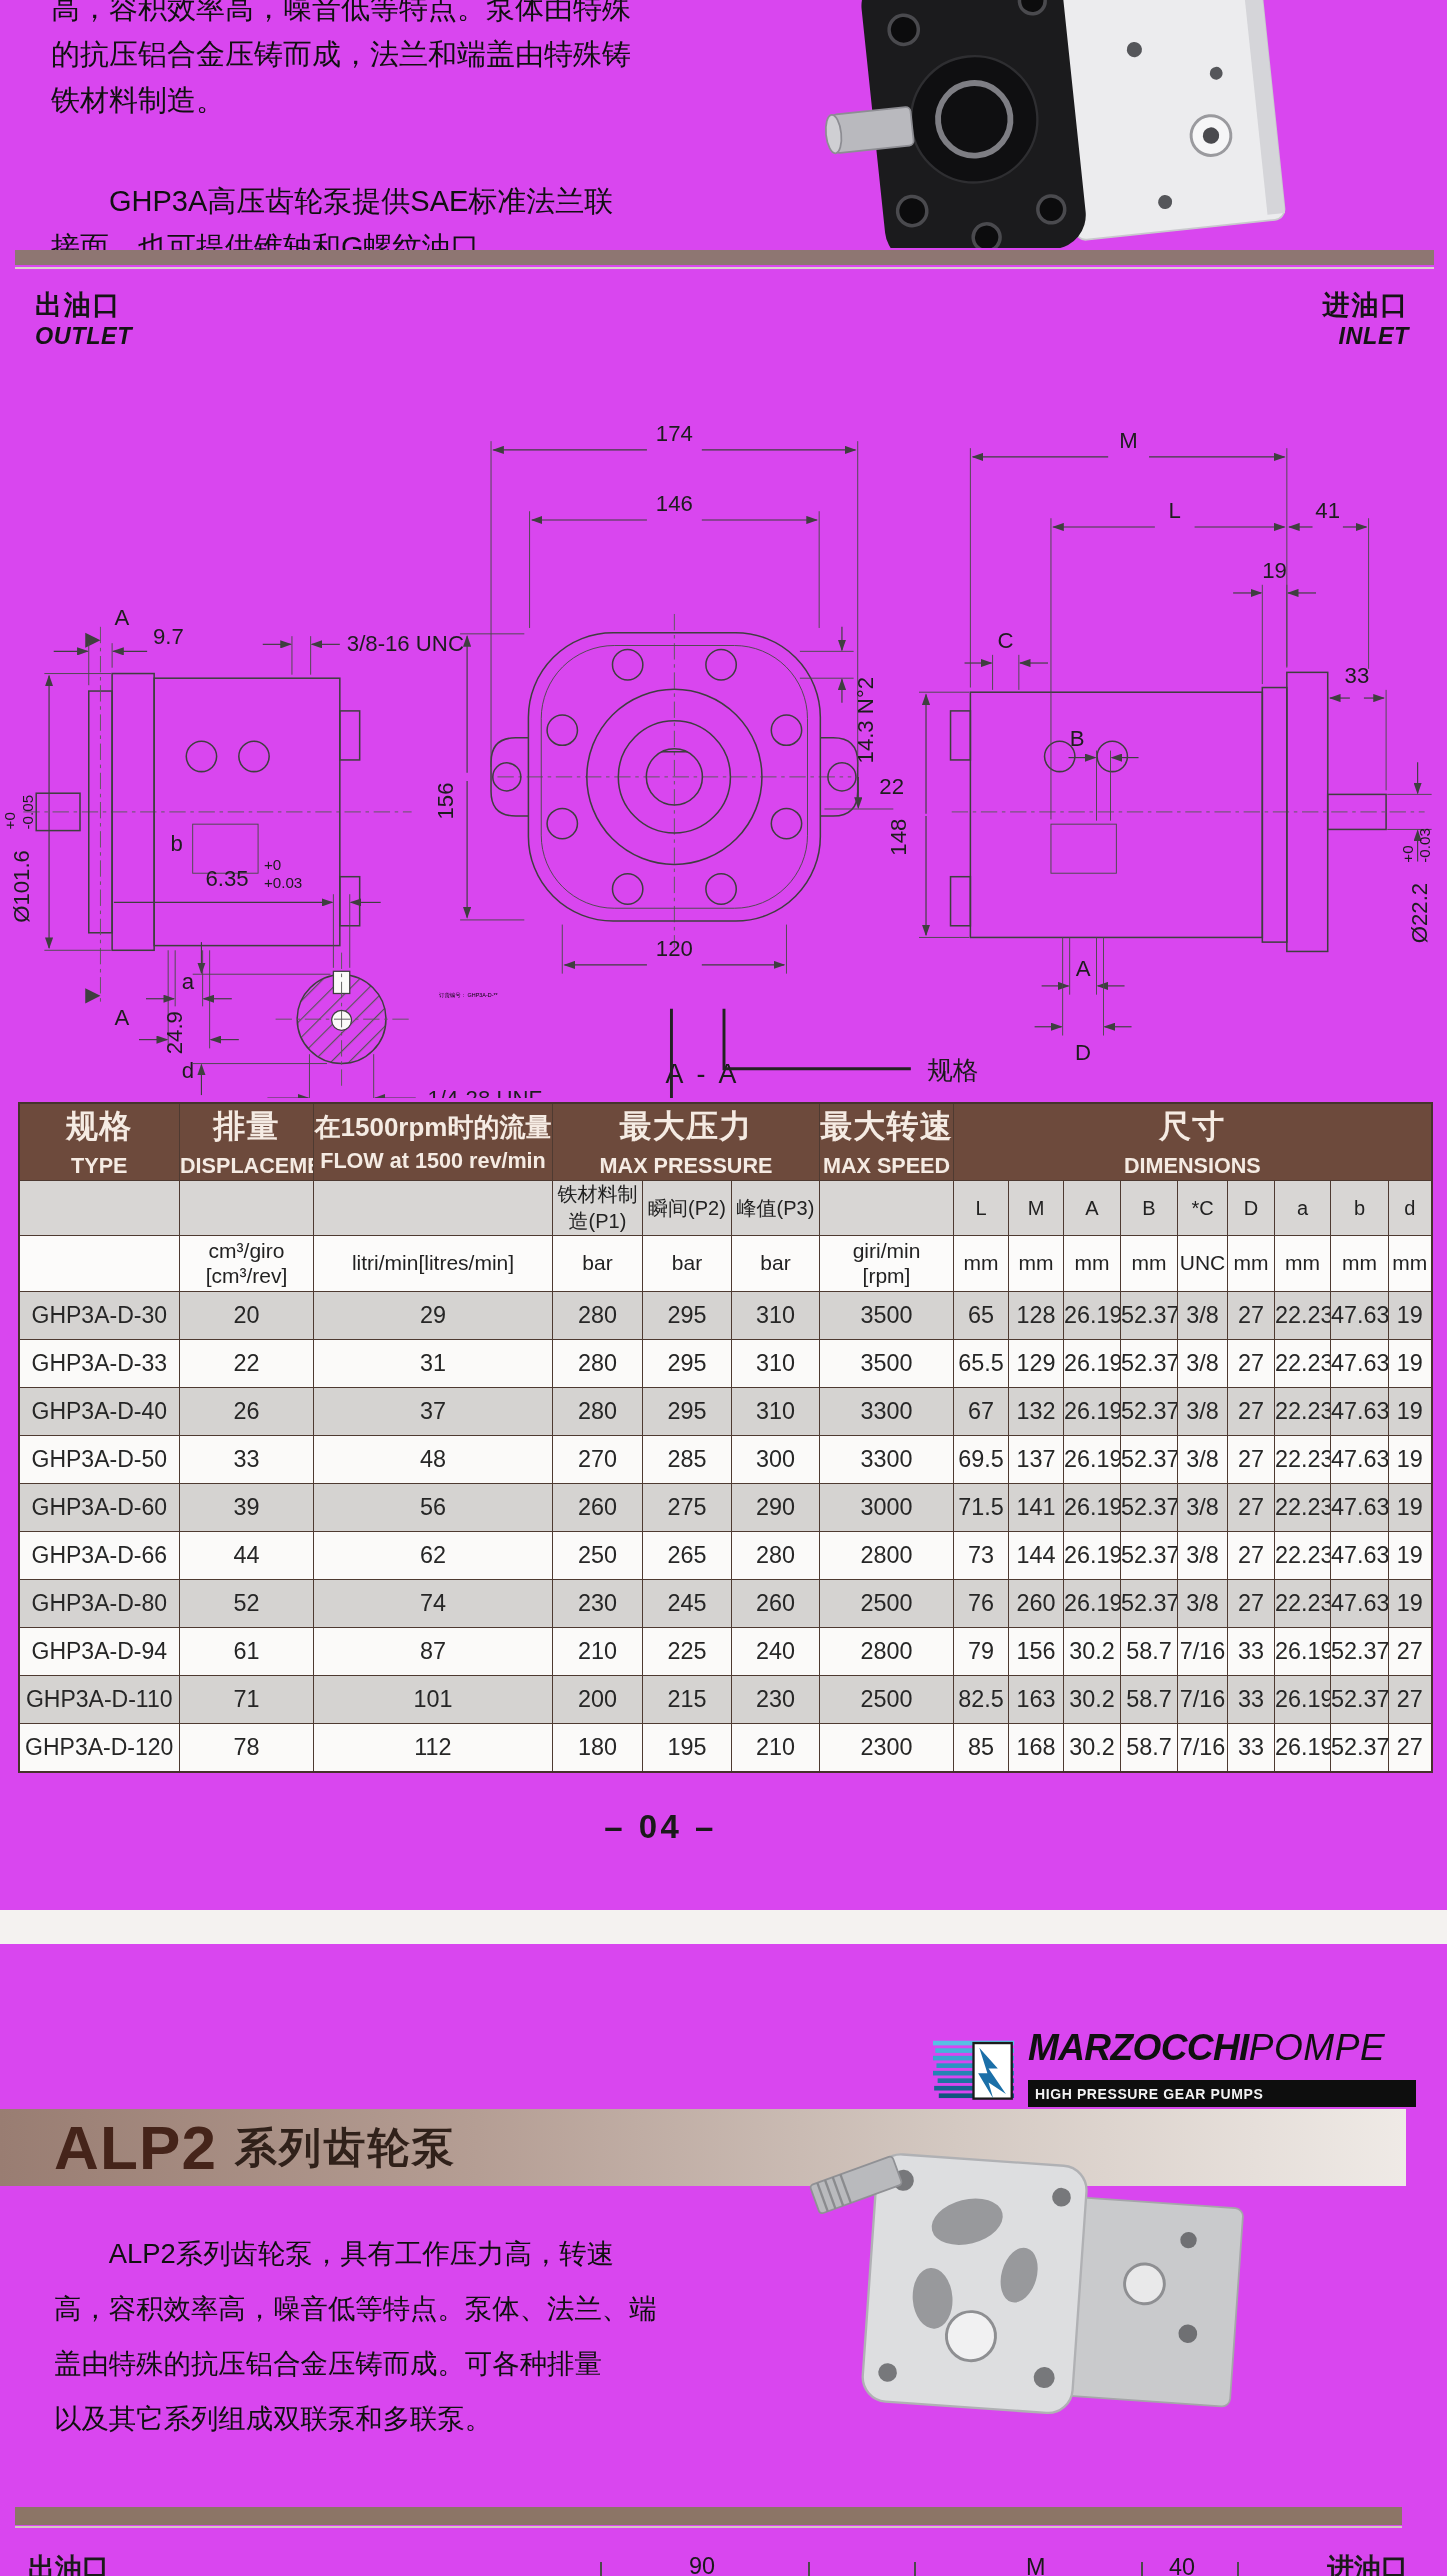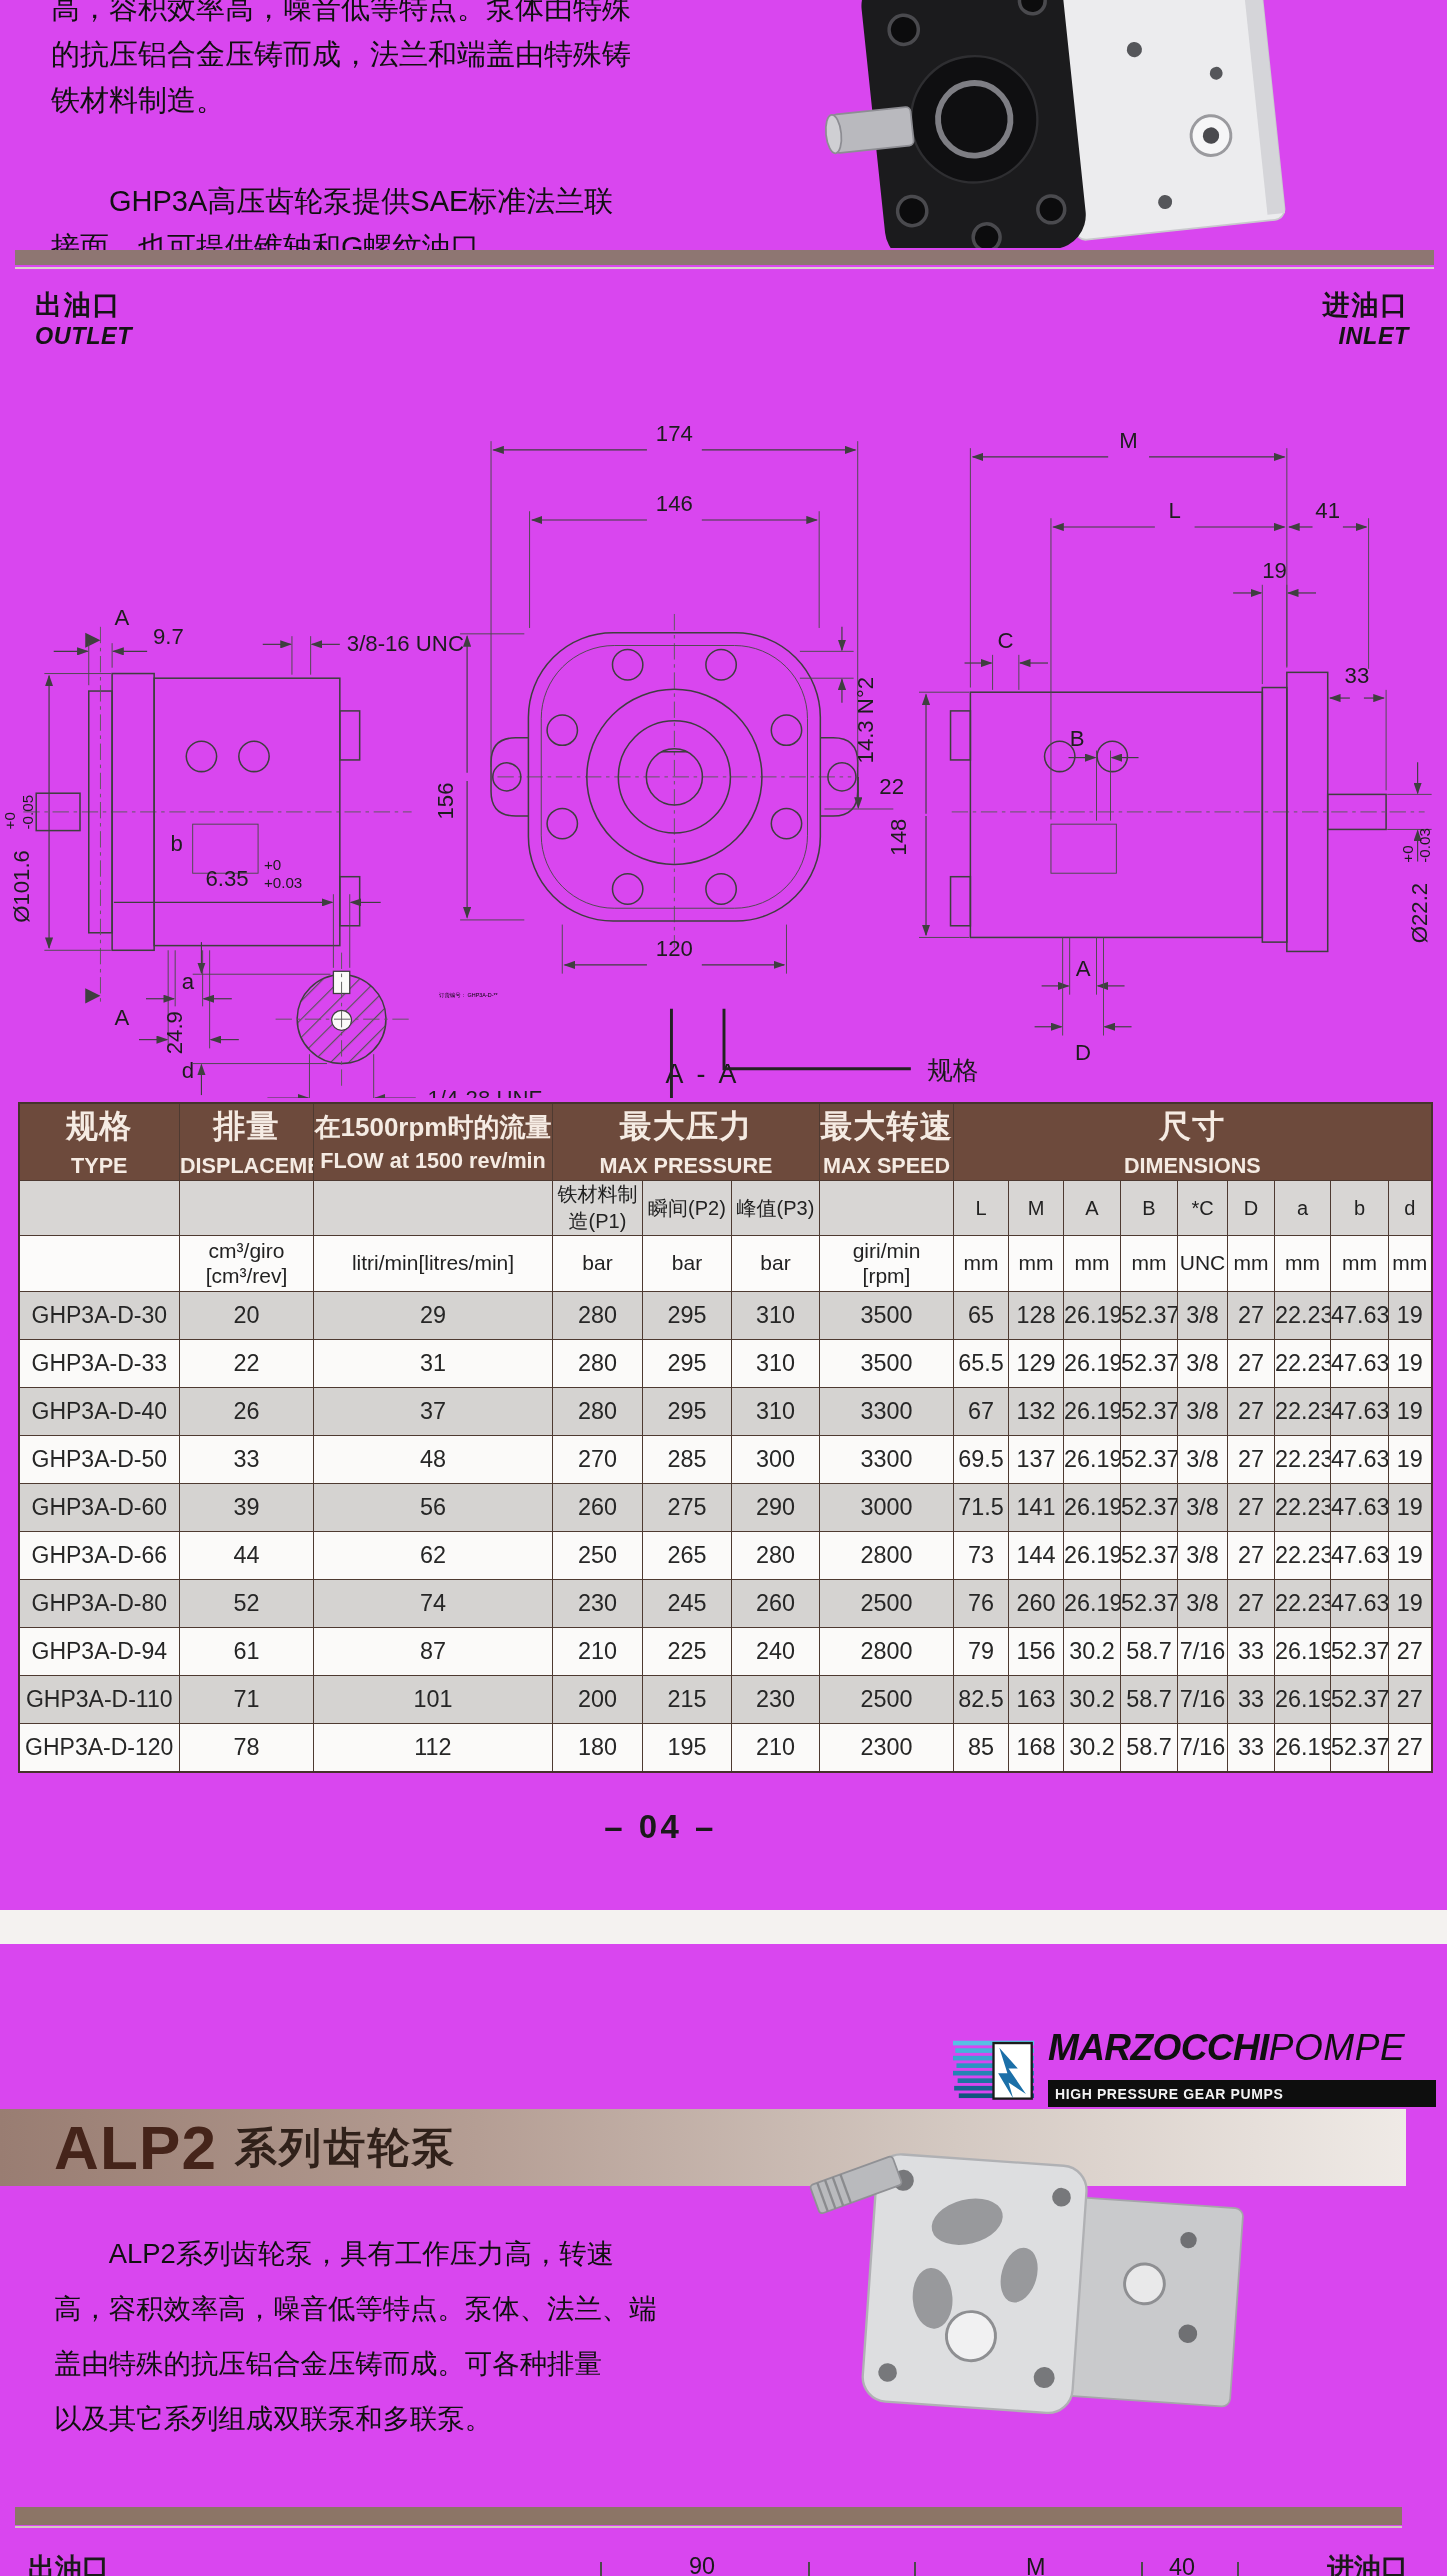--- a/index.html
+++ b/index.html
@@ -50,21 +50,21 @@
   .spec tbody tr.alt td{background:#d5d3d1;}
   .spec tbody td.tcol{font-size:23px;}
   .spec .dimletter{font-size:22px;}
 
   .pagefoot{position:absolute;left:0;top:1808px;width:1321px;text-align:center;
             font-size:33px;font-weight:700;letter-spacing:3.5px;color:#1a1a1a;}
 
   .pbreak{position:absolute;left:0;top:1910px;width:1448px;height:34px;background:#f4f2f0;}
 
   
-  .logo{position:absolute;left:953px;top:2027px;width:483px;display:flex;align-items:flex-end;}
+  .logo{position:absolute;left:933px;top:2027px;width:483px;display:flex;align-items:flex-end;}
   .logo-text-wrap{margin-left:8.2px;}
   .brandline{white-space:nowrap;line-height:41px;}
   .brand-bold{font-size:37px;font-weight:800;font-style:italic;letter-spacing:-0.6px;color:#101010;}
   .brand-light{font-size:37px;font-weight:400;font-style:italic;letter-spacing:0.6px;color:#101010;}
   .tagbar{background:#0e0e0e;height:27px;margin-top:2.3px;display:flex;align-items:center;padding-left:7px;width:381px;}
   .tagbar span{color:#f4f4f4;font-size:14px;font-weight:700;letter-spacing:0.6px;white-space:nowrap;}
 
   .alp2band{position:absolute;left:0;top:2109px;width:1406px;height:77px;
             background:linear-gradient(90deg,#997d72 0%,#b59e94 34%,#d4c9c2 68%,#efeae6 100%);
             display:flex;align-items:center;}

